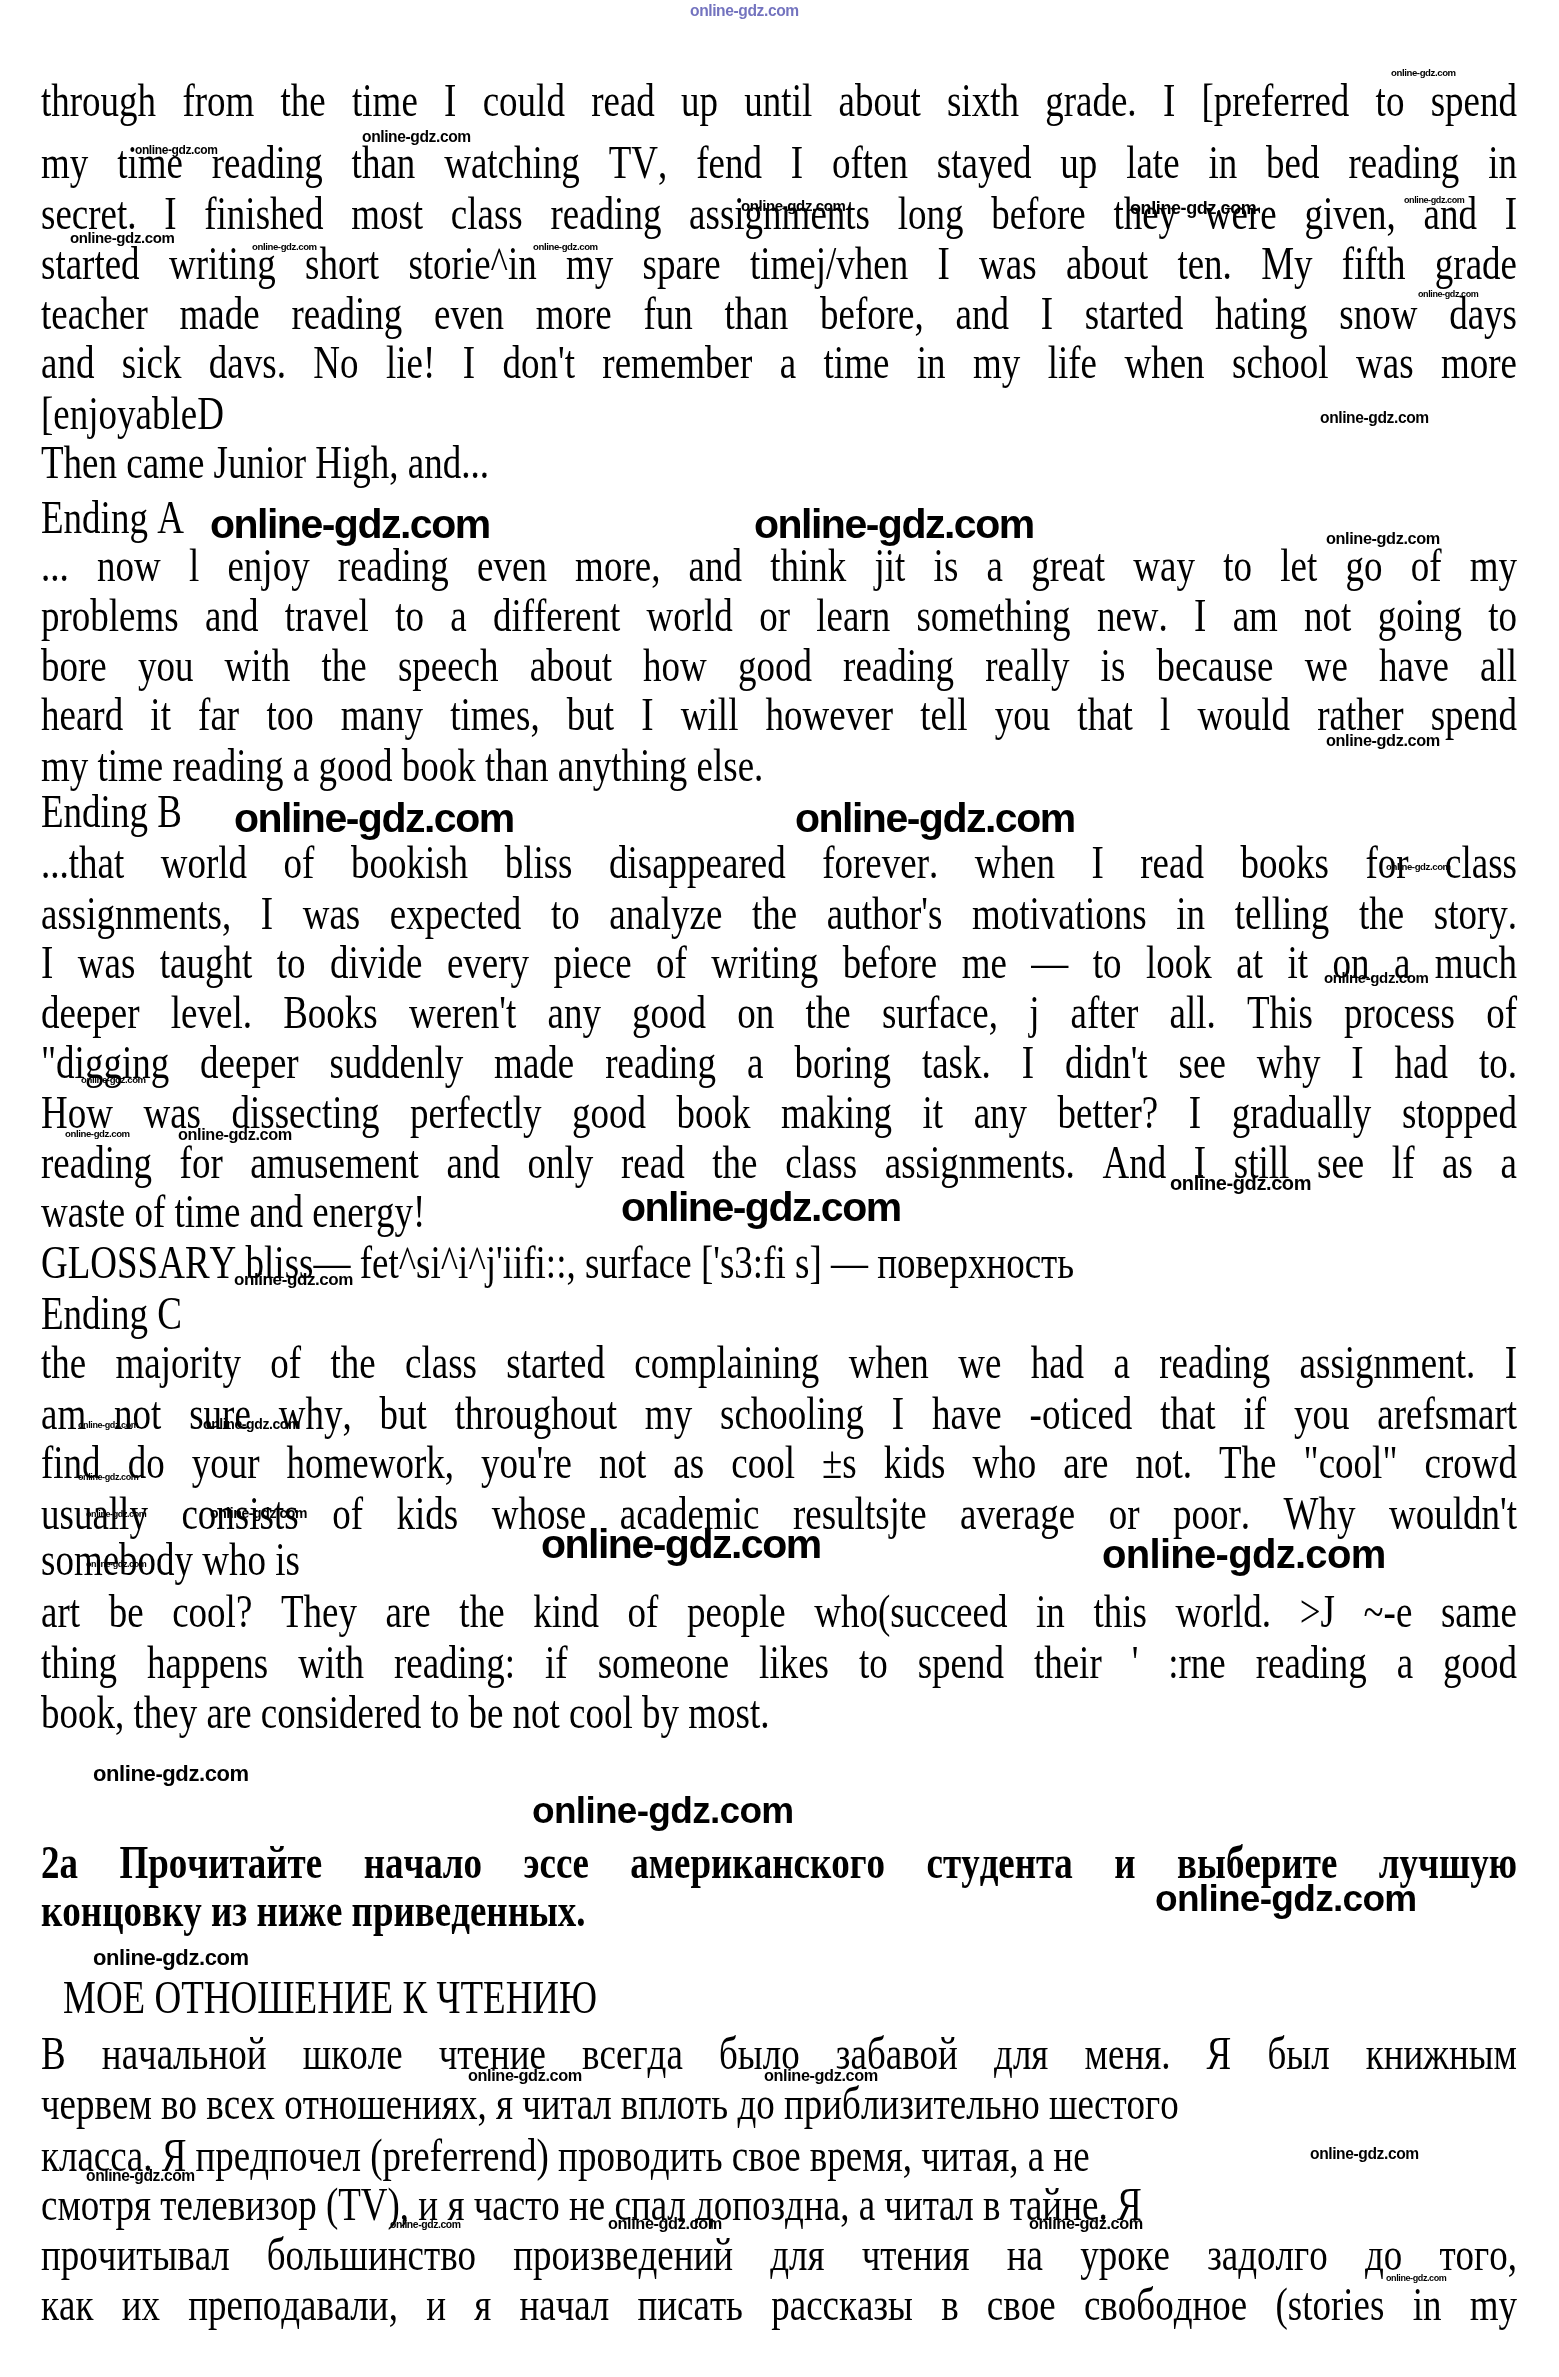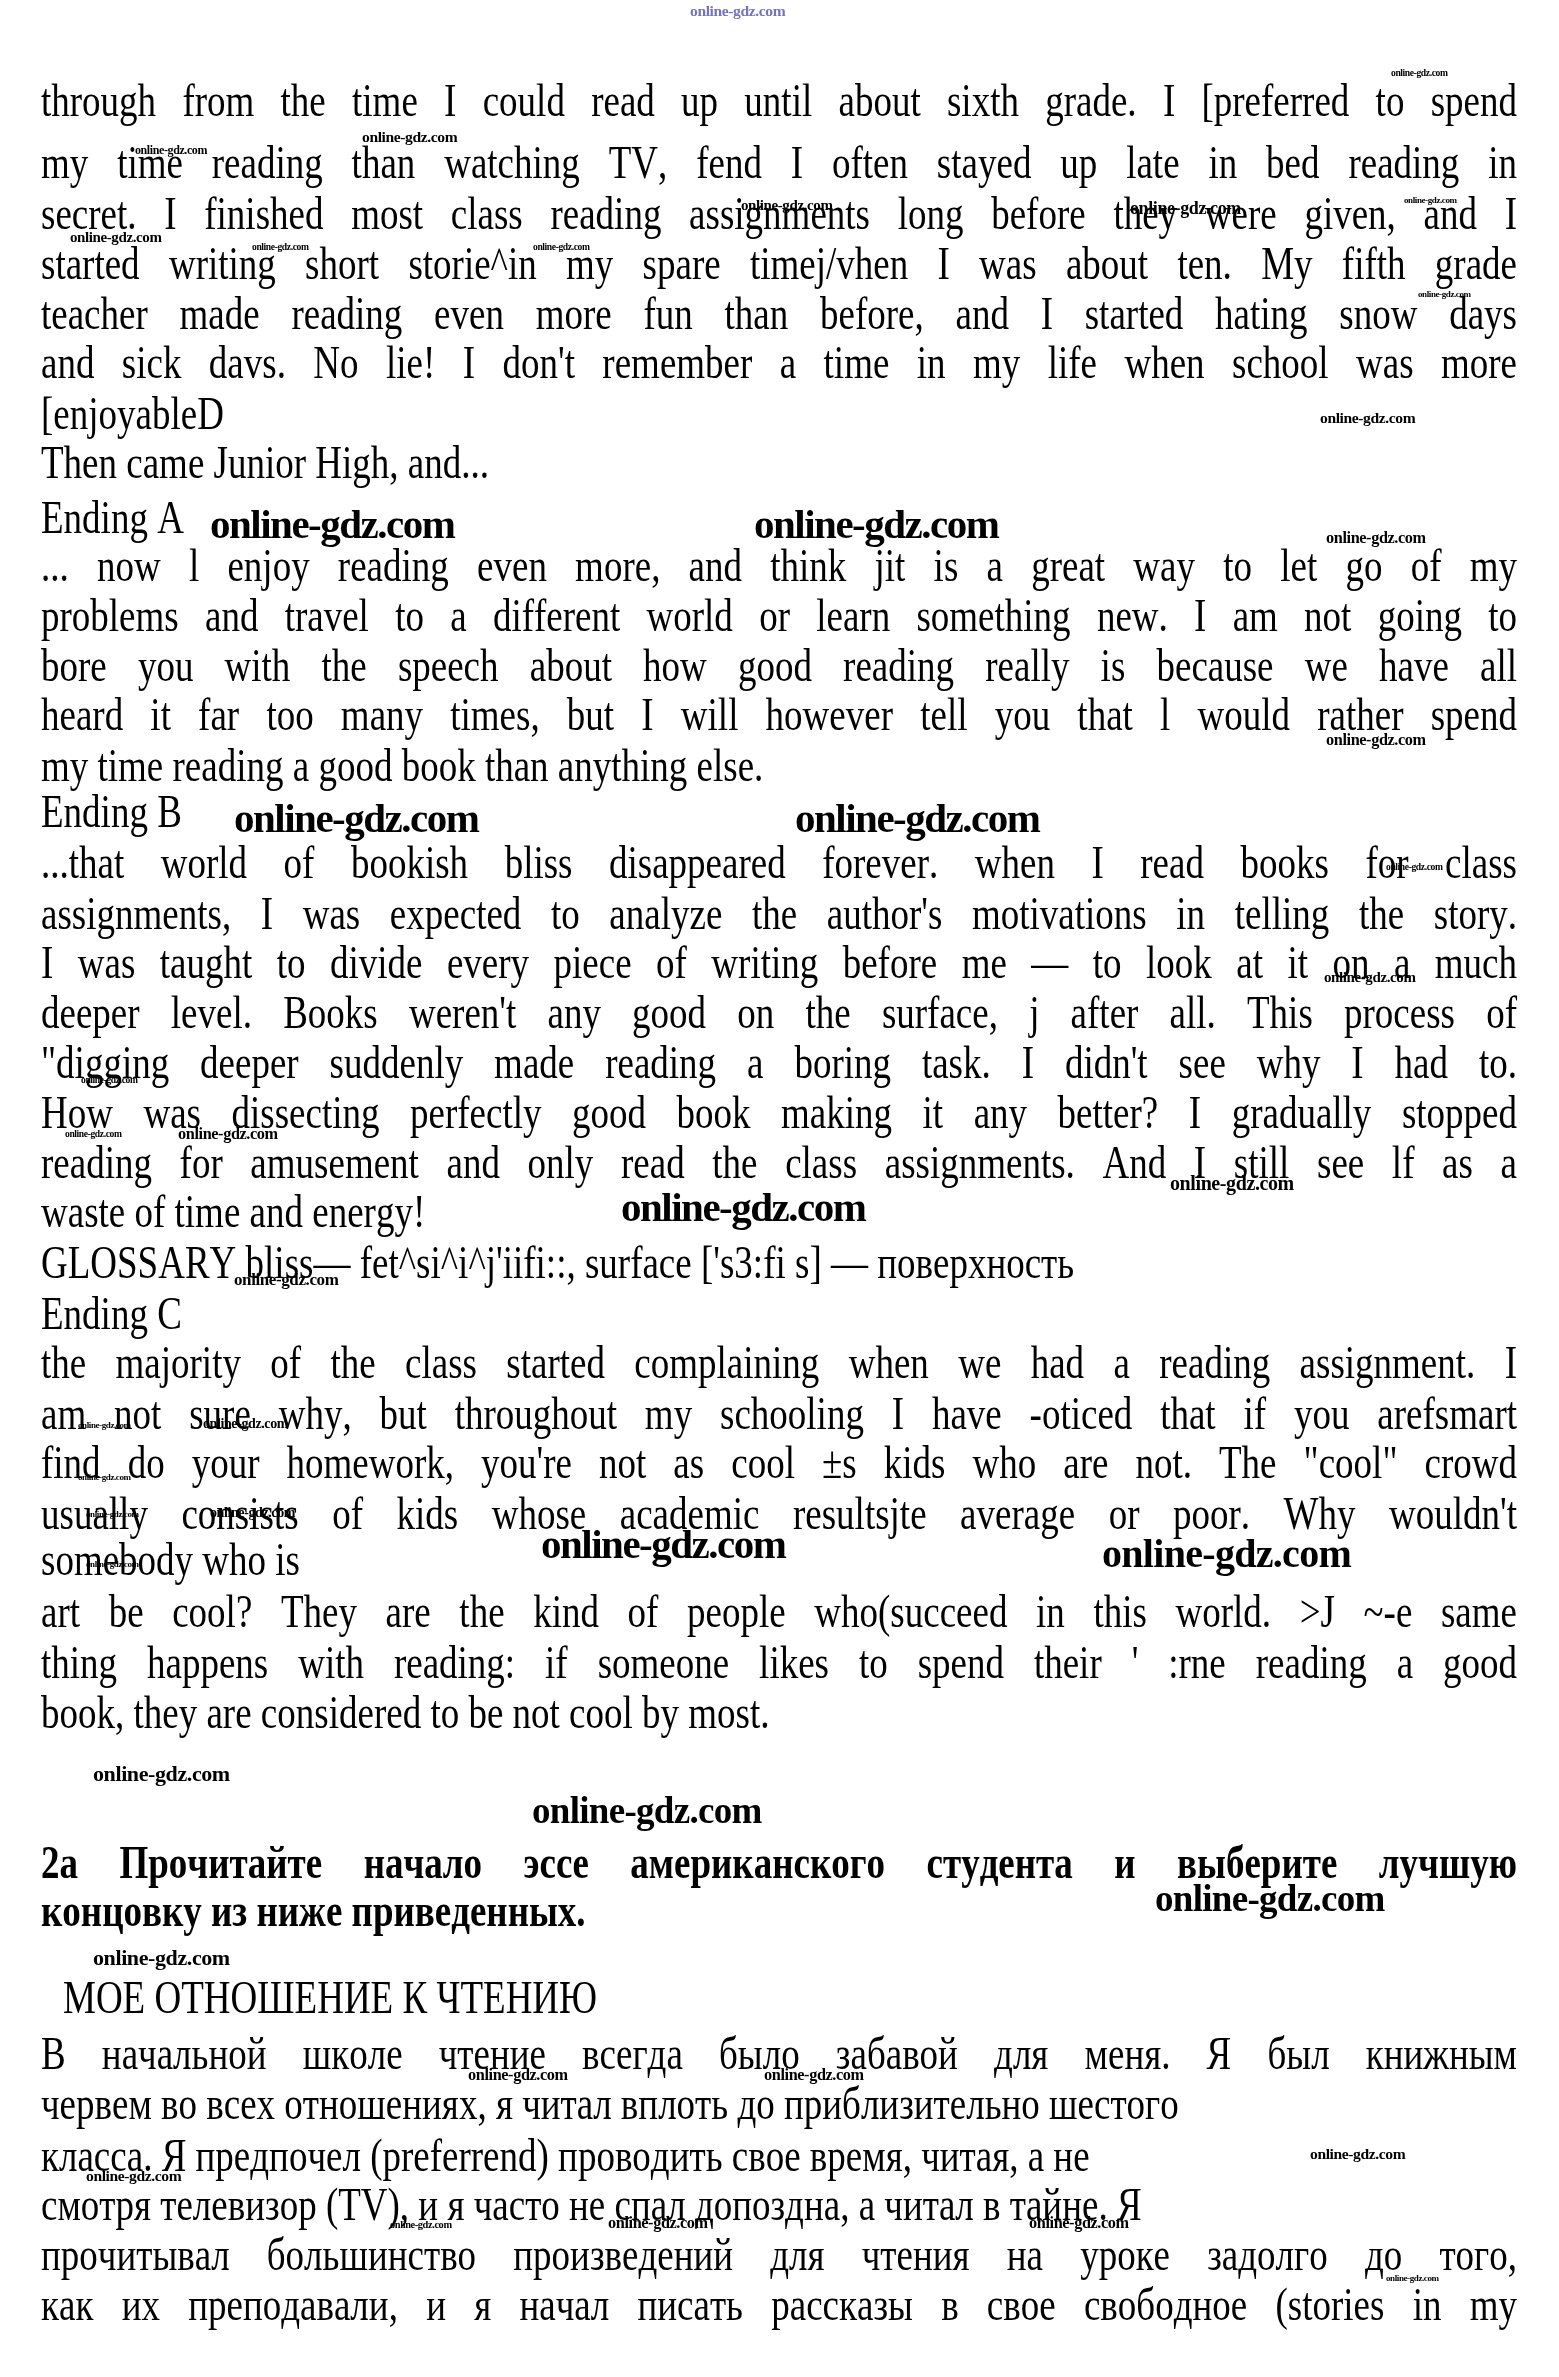--- a/index.html
+++ b/index.html
@@ -21,21 +21,21 @@
   }
   .tl.j{
     white-space:normal;
     text-align:justify;
     text-align-last:justify;
     word-spacing:-0.7px;
     width:1476px;
   }
   .wm{
     position:absolute;
-    font-family:Liberation Serif, serif;
+    font-family:Liberation Sans, sans-serif;
     color:#000;
     line-height:1;
     letter-spacing:-0.4px;
     white-space:pre;
   }
 </style>
 </head>
 <body>
 
 <div class="page" id="page">

